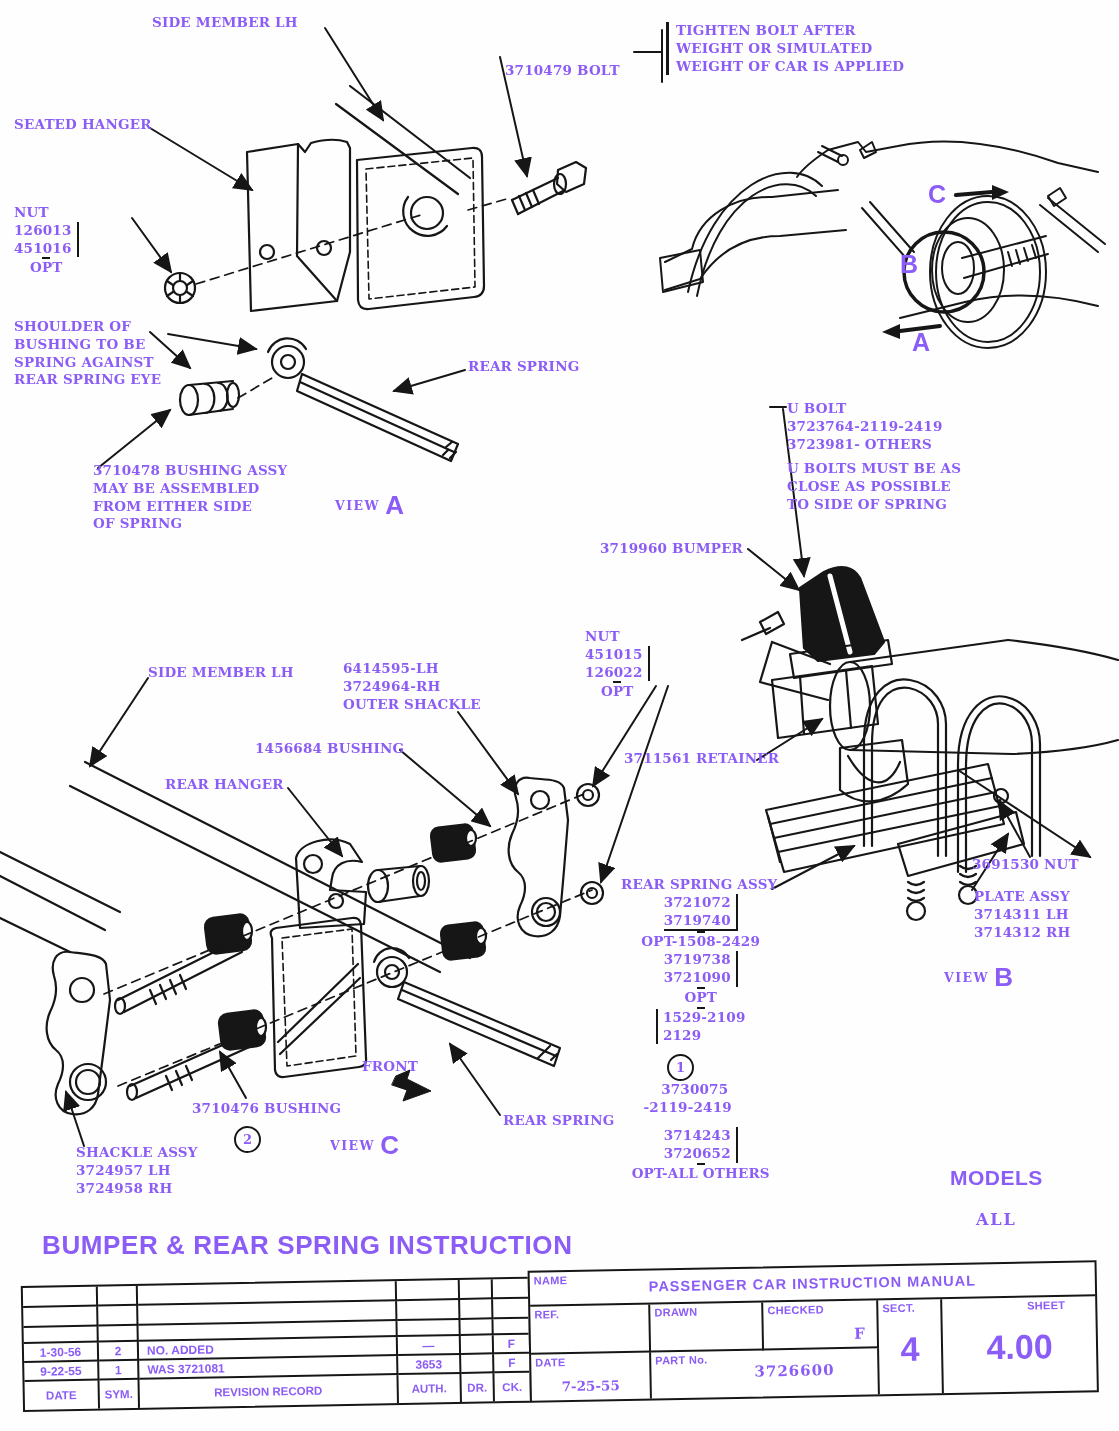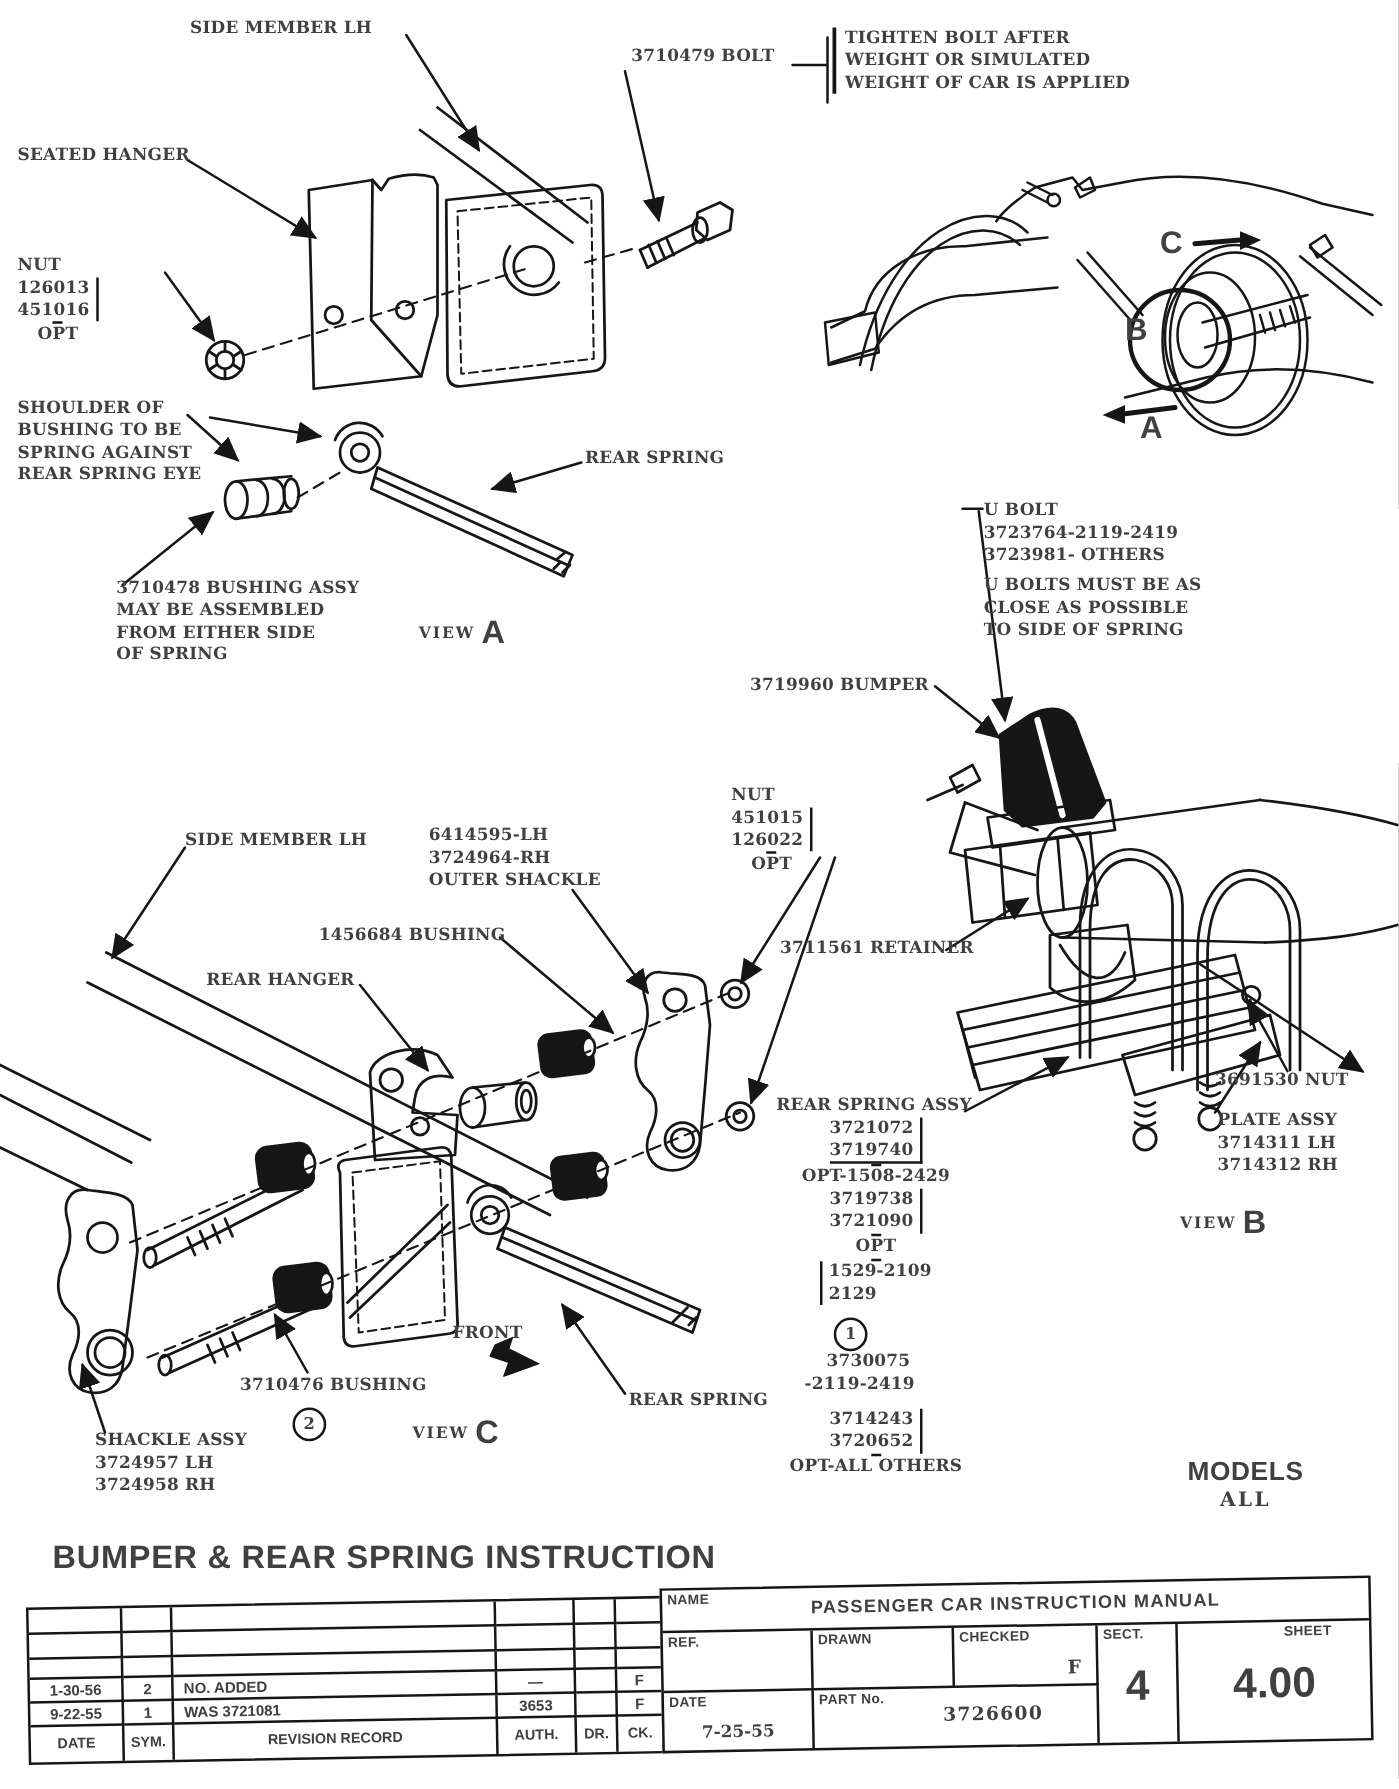--- a/index.html
+++ b/index.html
@@ -1,38 +1,38 @@
 <!DOCTYPE html>
 <html><head>
 <meta charset="utf-8">
 <style>
   html,body{margin:0;padding:0;background:#9a9a9a;}
   .page{position:relative;width:1119px;height:1431px;background:#fefefe;
-        font-family:"DejaVu Serif",serif;color:#404040;overflow:hidden;margin:0 auto;}
+        font-family:"DejaVu Serif",serif;color:#8b5cf6;overflow:hidden;margin:0 auto;}
   svg.art{position:absolute;left:0;top:0;width:1119px;height:1431px;}
   svg.art *{vector-effect:non-scaling-stroke;}
   .lbl{position:absolute;font-weight:bold;font-size:13.5px;line-height:1.32;
        letter-spacing:.2px;white-space:nowrap;}
   .ln{display:block;}
   .note-bar{border-left:3px solid #161616;padding-left:7px;}
   .brace-row{display:flex;align-items:center;flex-direction:column;}
   .brace-col{border-right:2.5px solid #161616;padding-right:5px;}
   .brace-col-l{border-left:2.5px solid #161616;padding-left:5px;}
   .rule-under{border-bottom:2.5px solid #161616;}
   .tick{display:inline-block;width:8px;border-top:2.5px solid #161616;margin:0 2px;}
   .opttxt{display:inline-block;}
   .viewlbl .vw{font-size:12.5px;font-weight:bold;letter-spacing:1.5px;}
   .viewlbl .vl{font-family:"Liberation Sans",sans-serif;font-size:26px;font-weight:bold;
                margin-left:5px;vertical-align:-4px;}
   .badge{display:inline-flex;width:23px;height:23px;border:2.3px solid #161616;border-radius:50%;
          align-items:center;justify-content:center;font-size:13px;font-weight:bold;background:#fff;}
   .ov-letter{position:absolute;font-family:"Liberation Sans",sans-serif;font-weight:bold;font-size:25px;}
   .models{position:absolute;text-align:center;}
   .models .m1{font-family:"Liberation Sans",sans-serif;font-weight:bold;font-size:21px;letter-spacing:.5px;display:block;}
-  .models .m2{font-size:16px;font-weight:bold;letter-spacing:2px;display:block;margin-top:0;}
+  .models .m2{font-size:16px;font-weight:bold;letter-spacing:2px;display:block;margin-top:20px;}
   .sect-title{position:absolute;font-family:"Liberation Sans",sans-serif;font-weight:bold;
               font-size:26px;letter-spacing:.6px;text-align:right;}
   
   .footer{position:absolute;left:23px;top:1280px;width:1072px;height:128px;
           transform:rotate(-1.05deg);transform-origin:0 100%;
           font-family:"Liberation Sans",sans-serif;}
   .revtable{position:absolute;left:0;top:6px;display:grid;
             grid-template-columns:75px 40px 259px 63px 33px 35px;
             grid-template-rows:20px 20px 16px 19px 19px 28px;
             border:2.5px solid #161616;background:#fff;}
@@ -245,21 +245,21 @@
       <path d="M400,750 L490,826" marker-end="url(#arr)"></path>
       <path d="M288,788 L342,856" marker-end="url(#arr)"></path>
       <path d="M246,1098 L220,1052" marker-end="url(#arr)"></path>
       <path d="M84,1146 L66,1092" marker-end="url(#arr)"></path>
       <path d="M500,1115 L450,1044" marker-end="url(#arr)"></path>
     </g>
   </svg>
 
   <div class="lbl" style="left:152px;top:14px">SIDE MEMBER LH</div>
 
-  <div class="lbl" style="left:505px;top:37px">3710479  BOLT</div>
+  <div class="lbl" style="left:505px;top:62px">3710479  BOLT</div>
 
   <div class="lbl note-bar" style="left:666px;top:22px">
     <span class="ln">TIGHTEN BOLT AFTER</span>
     <span class="ln">WEIGHT OR SIMULATED</span>
     <span class="ln">WEIGHT OF CAR IS APPLIED</span>
   </div>
 
   <div class="lbl" style="left:14px;top:116px">SEATED HANGER</div>
 
   <div class="lbl" style="left:14px;top:204px">

